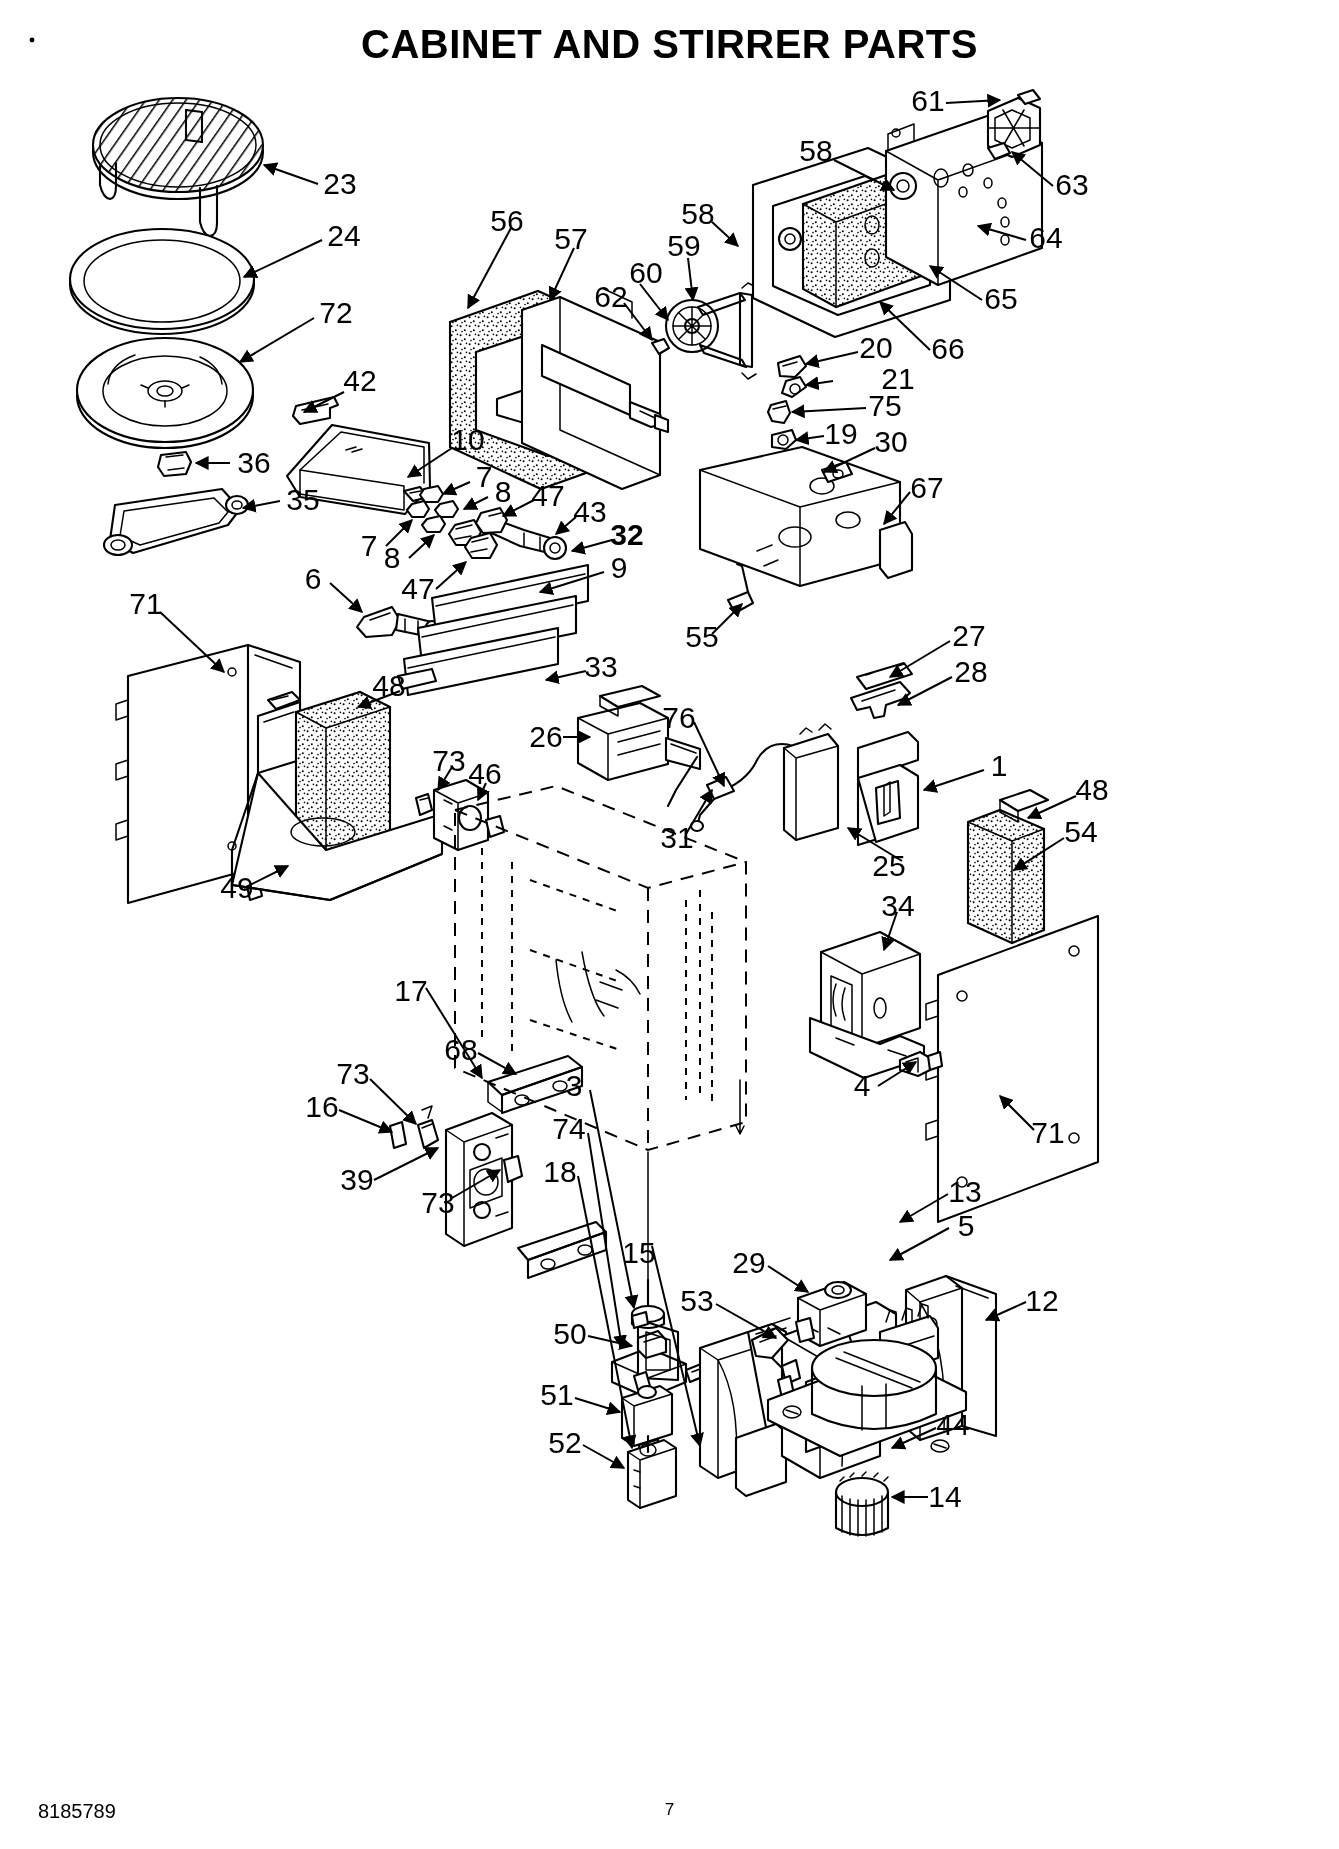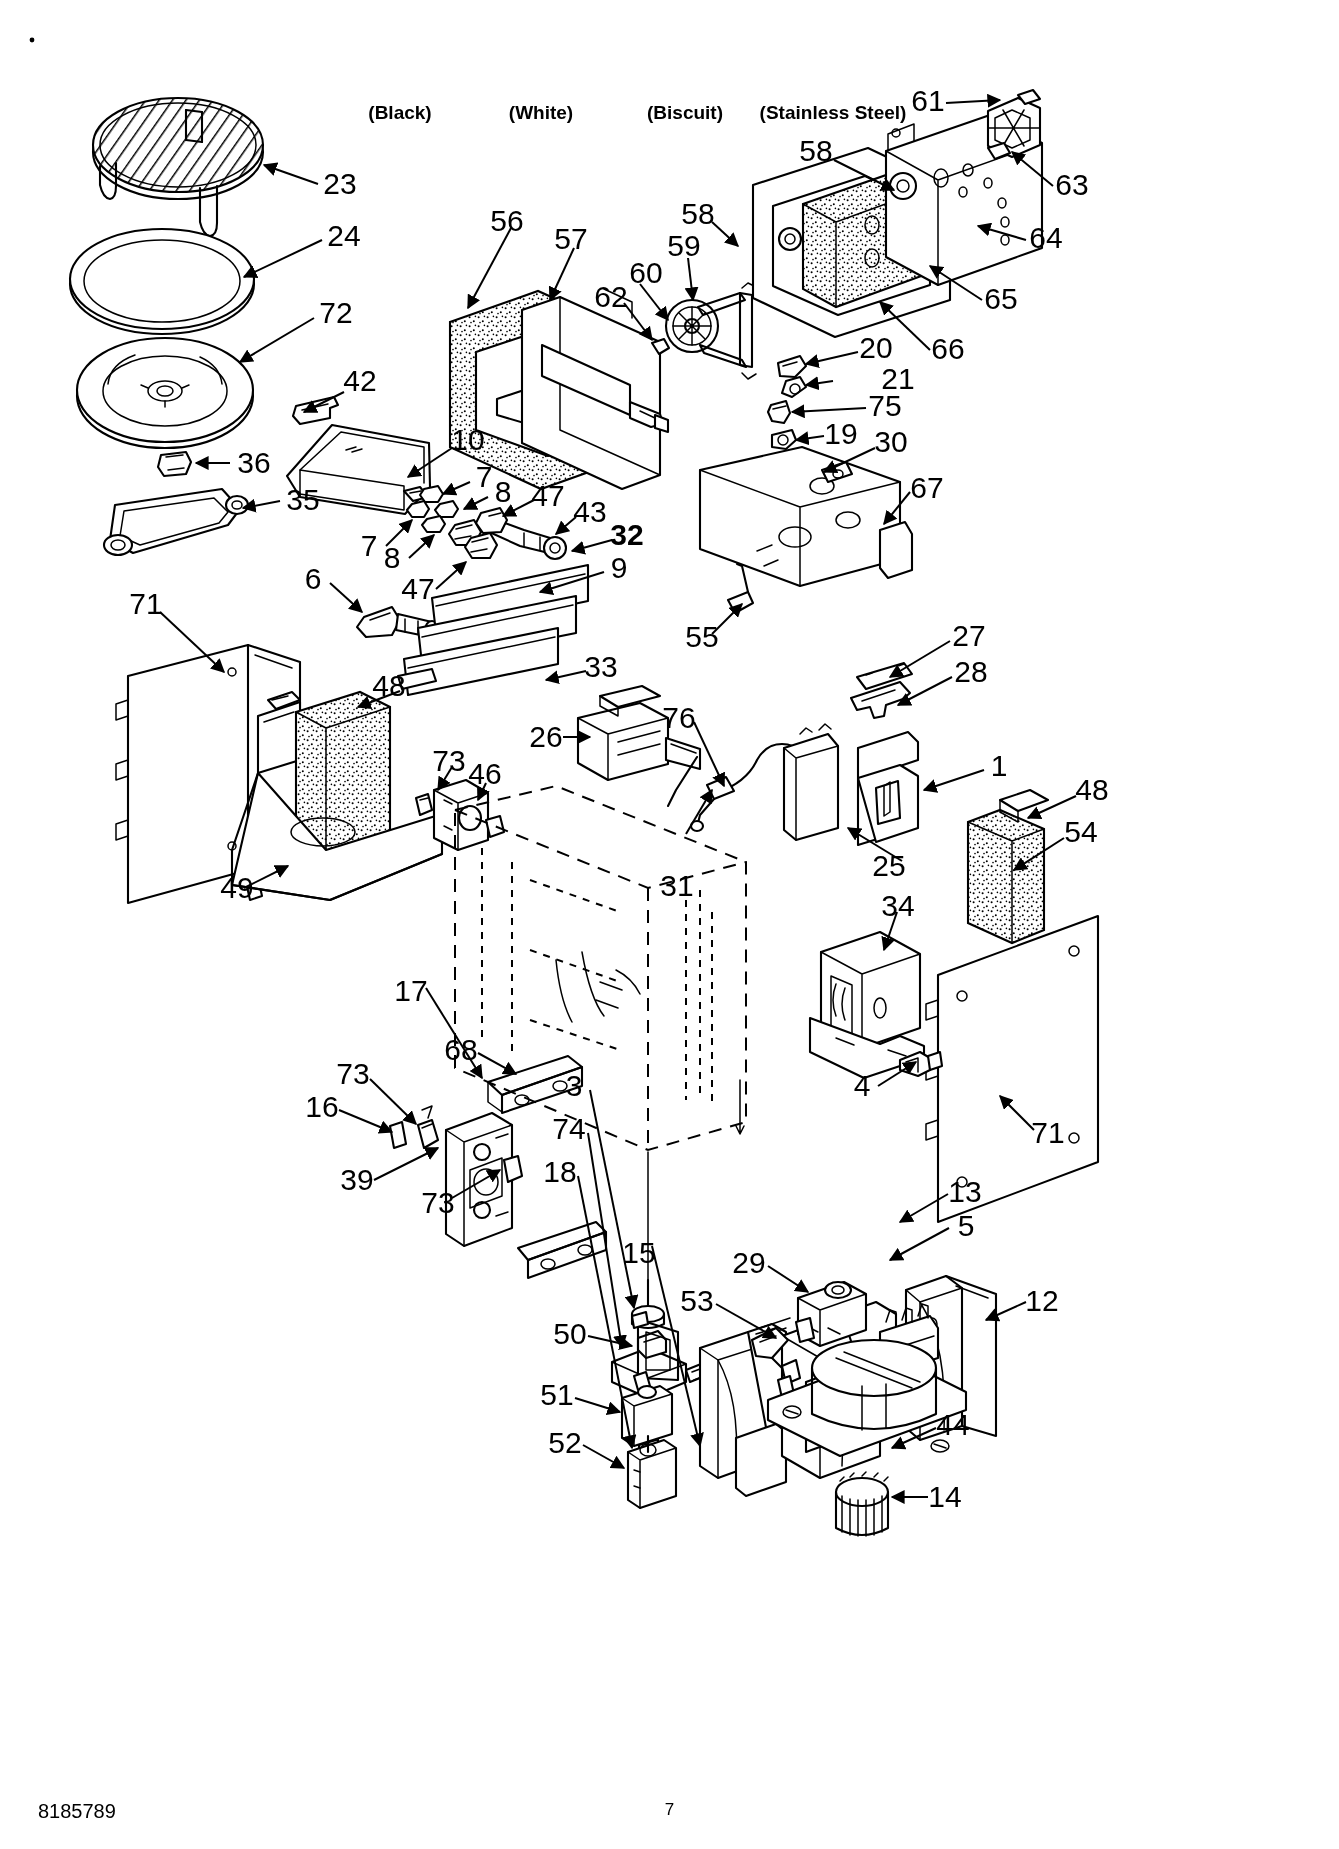--- a/index.html
+++ b/index.html
@@ -39,26 +39,21 @@
   .dash{fill:none;stroke:#000;stroke-width:2;stroke-dasharray:13 9;
         stroke-linecap:butt;}
   .dash2{fill:none;stroke:#000;stroke-width:2;stroke-dasharray:7 7;
          stroke-linecap:butt;}
 </style>
 </head>
 <body>
 
 <div id="sheet">
 
-  <div class="colors" id="colors-row">
-      <span style="left: 400px;">(Black)</span>
-      <span style="left: 541px;">(White)</span>
-      <span style="left: 685px;">(Biscuit)</span>
-      <span style="left: 833px;">(Stainless Steel)</span>
-    </div>
+  <div class="title">CABINET AND STIRRER PARTS</div>
 
   <svg class="art" viewBox="0 0 1339 1849">
     <defs>
       <marker id="ah" viewBox="0 0 10 10" refX="9" refY="5" markerWidth="7" markerHeight="7" orient="auto-start-reverse">
         <path d="M0 0 L10 5 L0 10 z" fill="#000"></path>
       </marker>
       <pattern id="spk" width="9" height="9" patternUnits="userSpaceOnUse">
         <rect width="9" height="9" fill="#fff"></rect>
         <circle cx="1.6" cy="2.2" r="1.0"></circle>
         <circle cx="5.8" cy="6.2" r="1.0"></circle>
@@ -648,21 +643,21 @@
     <div class="cal" style="left: 876px; top: 348px;">20</div>
     <div class="cal" style="left: 851px; top: 379px; margin-left: 47px;">21</div>
     <div class="cal" style="left: 885px; top: 406px;">75</div>
     <div class="cal" style="left: 841px; top: 434px;">19</div>
     <div class="cal" style="left: 891px; top: 442px;">30</div>
     <div class="cal" style="left: 927px; top: 488px;">67</div>
     <div class="cal" style="left: 702px; top: 637px;">55</div>
     <div class="cal" style="left: 969px; top: 636px;">27</div>
     <div class="cal" style="left: 971px; top: 672px;">28</div>
     <div class="cal" style="left: 679px; top: 718px;">76</div>
-    <div class="cal" style="left: 677px; top: 838px; margin-top: 48px;">31</div>
+    <div class="cal" style="left: 677px; top: 838px;">31</div>
     <div class="cal" style="left: 999px; top: 766px;">1</div>
     <div class="cal" style="left: 889px; top: 866px;">25</div>
     <div class="cal" style="left: 1092px; top: 790px;">48</div>
     <div class="cal" style="left: 1081px; top: 832px;">54</div>
     <div class="cal" style="left: 898px; top: 906px;">34</div>
     <div class="cal" style="left: 862px; top: 1086px;">4</div>
     <div class="cal" style="left: 1048px; top: 1133px;">71</div>
     <div class="cal" style="left: 965px; top: 1192px;">13</div>
     <div class="cal" style="left: 966px; top: 1226px;">5</div>
     <div class="cal" style="left: 1042px; top: 1301px;">12</div>

